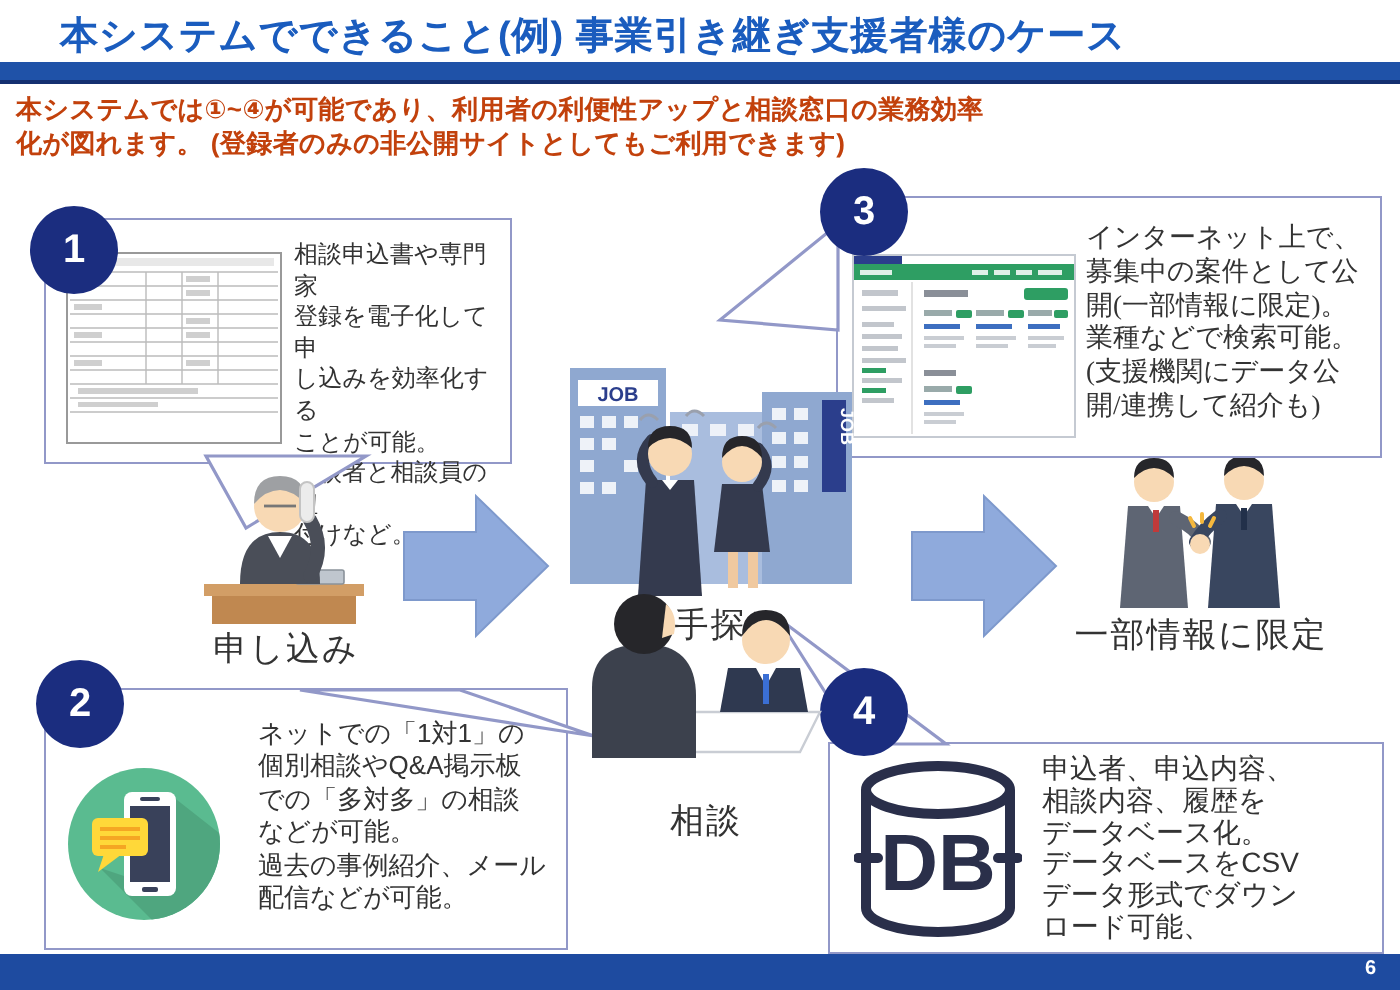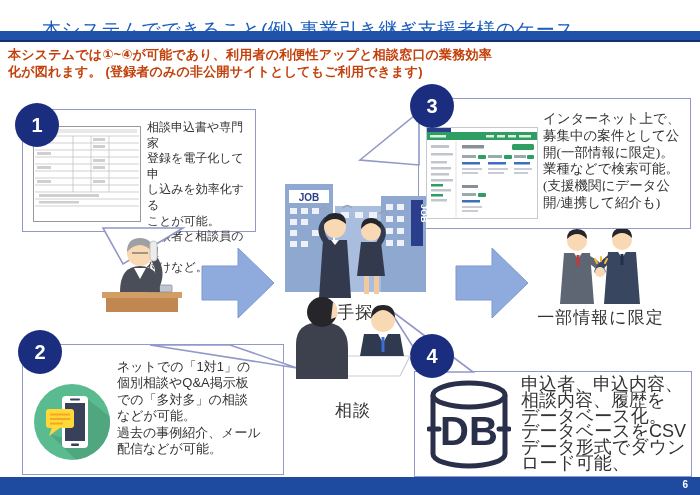--- a/index.html
+++ b/index.html
@@ -2,47 +2,47 @@
 <html lang="ja"><head>
 <meta charset="utf-8">
 <style>
   html,body{margin:0;padding:0;background:#fff;}
   .slide{
     position:relative;width:700px;height:495px;background:#fff;overflow:hidden;
     font-family:"Liberation Sans","DejaVu Sans",sans-serif;color:#222;
   }
   
   .page-title{
-    position:absolute;left:30px;top:5px;margin:12px;
-    font-size:19px;font-weight:normal;color:#1A5CBE;letter-spacing:0.5px;white-space:nowrap;
+    position:absolute;left:30px;top:5px;margin:0;
+    font-size:19px;font-weight:bold;color:#1A5CBE;letter-spacing:0.5px;white-space:nowrap;
   }
   .title-bar{
     position:absolute;left:0;top:31px;width:700px;height:9px;
     background:#1F52A8;border-bottom:2px solid #142F70;
   }
   .intro{
     position:absolute;left:8px;top:46px;width:688px;margin:0;
     font-size:13px;font-weight:bold;line-height:1.33;color:#c2410c;
     white-space:pre-line;letter-spacing:0.2px;
   }
   
   .callout{
     position:absolute;background:#fff;border:1.6px solid #9298C8;z-index:1;
   }
   .callout-text{
     position:absolute;margin:0;color:#333;white-space:pre-line;
   }
   .box1{left:22px;top:109px;width:232px;height:121px;}
   .box1 .callout-text{left:124px;top:10px;width:104px;font-size:12px;line-height:15.6px;}
   .box2{left:22px;top:344px;width:260px;height:129px;}
-  .box2 .callout-text{left:94px;top:14px;width:162px;font-size:13px;line-height:16.4px;}
+  .box2 .callout-text{left:106px;top:14px;width:162px;font-size:13px;line-height:16.4px;}
   .box3{left:418px;top:98px;width:271px;height:129px;font-family:Liberation Serif, serif;}
   .box3 .callout-text{left:124px;top:12px;width:144px;font-size:13.5px;line-height:16.8px;}
   .box4{left:414px;top:371px;width:276px;height:104px;}
-  .box4 .callout-text{left:106px;top:5px;width:166px;font-size:18px;line-height:15.8px;}
+  .box4 .callout-text{left:106px;top:5px;width:166px;font-size:14px;line-height:15.8px;}
   
   .badge{
     position:absolute;width:44px;height:44px;border-radius:50%;background:#1B2D7F;
     color:#fff;font-size:20px;font-weight:bold;display:flex;align-items:center;justify-content:center;
     z-index:3;
   }
   .badge1{left:15px;top:103px;}
   .badge2{left:18px;top:330px;}
   .badge3{left:410px;top:84px;}
   .badge4{left:410px;top:334px;}
@@ -270,20 +270,21 @@
     <rect x="8" y="66" width="72" height="14" fill="#C08850"></rect>
     <rect x="50" y="53" width="24" height="7" rx="1" fill="#BFC6CE" stroke="#8A929A" stroke-width="0.8"></rect>
     <path d="M22 60 Q22 34 42 34 Q62 34 62 60 Z" fill="#4A4E58"></path>
     <path d="M36 36 L42 47 L48 36 Z" fill="#fff"></path>
     <path d="M57 56 Q65 42 57 28" stroke="#4A4E58" stroke-width="7" fill="none" stroke-linecap="round"></path>
     <circle cx="42" cy="21" r="13" fill="#F8D9B4"></circle>
     <path d="M29 20 Q29 6 42 6 Q55 6 55 20 Q48 13 42 13 Q35 13 29 20 Z" fill="#9EA0A3"></path>
     <line x1="34" y1="21" x2="50" y2="21" stroke="#777" stroke-width="1.4"></line>
     <rect x="52" y="9" width="7" height="20" rx="3.5" fill="#ECECEC" stroke="#C4C4C4" stroke-width="1"></rect>
   </svg>
+  <p class="flow-label lbl-apply">申し込み</p>
 
   <svg class="figure fig-partner" width="145" height="152" viewBox="0 0 145 152">
     <rect x="52" y="58" width="46" height="86" fill="#A9BDDE"></rect>
     <g fill="#fff" opacity="0.8">
       <rect x="58" y="64" width="8" height="6"></rect>
         <rect x="72" y="64" width="8" height="6"></rect>
         <rect x="86" y="64" width="8" height="6"></rect>
     </g>
     <rect x="2" y="36" width="48" height="108" fill="#8FA8D0"></rect>
     <rect x="6" y="42" width="40" height="13" fill="#fff"></rect>

